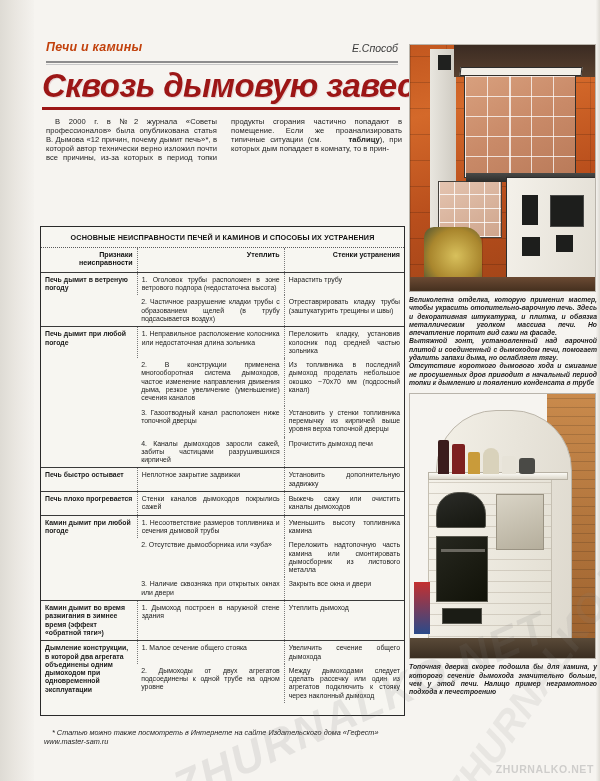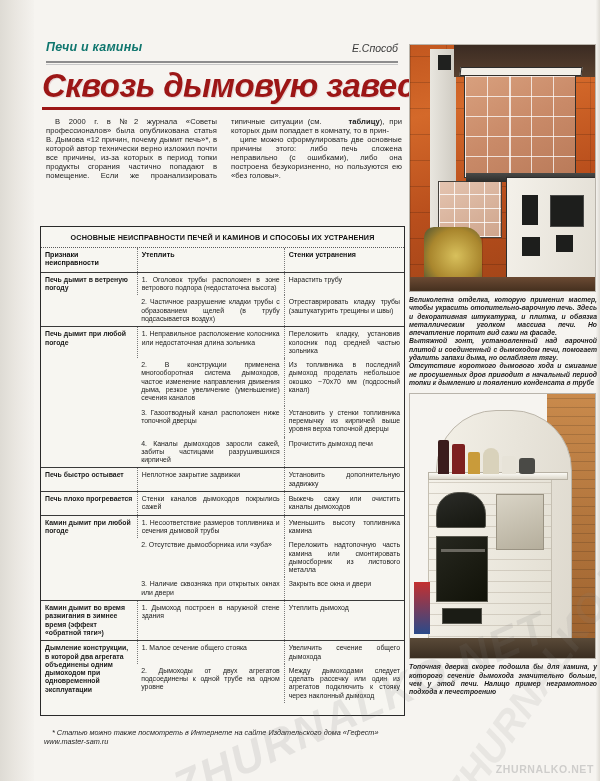--- a/index.html
+++ b/index.html
@@ -24,21 +24,21 @@
     position:absolute; right:0; top:0; width:4px; height:781px;
     background:linear-gradient(270deg,#dedbd4,#f4f2ee);
   }
   
   .hdr {
     position:absolute; left:46px; top:40px; width:352px; height:20px;
   }
   .hdr-rubric {
     position:absolute; left:0; top:0;
     font-style:italic; font-weight:bold; font-size:12.5px;
-    color:#0f766e; letter-spacing:.2px;
+    color:#c2410c; letter-spacing:.2px;
   }
   .hdr-author {
     position:absolute; right:0; top:2px;
     font-style:italic; font-size:10.5px; color:#3a3a3a;
   }
   .hdr-rule {
     position:absolute; left:46px; top:61px; width:352px; height:2px;
     background:#8d8d8d;
   }
   .hdr-rule2 {
@@ -85,21 +85,21 @@
     border-bottom:1px dotted #5a5a5a;
   }
   table.fx {
     width:100%; border-collapse:collapse; table-layout:fixed;
   }
   table.fx col.c1 { width:26.5%; }
   table.fx col.c2 { width:40.5%; }
   table.fx col.c3 { width:33%; }
   table.fx th {
     font-size:7.1px; font-weight:bold; color:#111;
-    text-align:left; vertical-align:top;
+    text-align:right; vertical-align:top;
     padding:3px 4px 4px 4px;
     border-bottom:1px dotted #5a5a5a;
     line-height:8.4px;
     margin-top:20px;
   }
   table.fx th + th { border-left:1px dotted #7a7a7a; }
   table.fx td {
     font-size:6.9px; line-height:8.3px;
     color:#1a1a1a; vertical-align:top;
     padding:3px 4px 3px 4px;
@@ -313,21 +313,20 @@
   <div class="hdr-rule"></div>
   <div class="hdr-rule2"></div>
 
   <div class="title-wrap">
     <div class="title">Сквозь дымовую завесу</div>
   </div>
   <div class="title-underline"></div>
 
   <div class="intro">
     <p><span>В 2000 г. в №2 журнала «Советы профессионалов» была опубликована статья В. Дымова «12 причин, почему дымит печь»*, в которой автор технически верно изложил почти все причины, из-за которых в период топки продукты сгорания частично попадают в помещение. Если же проанализировать типичные ситуации (см. </span><b>таблицу</b><span>), при которых дым попадает в комнату, то в прин-</span></p>
-    <p>ципе можно сформулировать две основные причины этого: либо печь сложена неправильно (с ошибками), либо она построена безукоризненно, но пользуются ею «без головы».</p>
   </div>
 
   <div class="tbl-box">
     <div class="tbl-title">ОСНОВНЫЕ НЕИСПРАВНОСТИ ПЕЧЕЙ И КАМИНОВ И СПОСОБЫ ИХ УСТРАНЕНИЯ</div>
     <table class="fx">
       <colgroup>
           <col class="c1">
           <col class="c2">
           <col class="c3">
         </colgroup>

